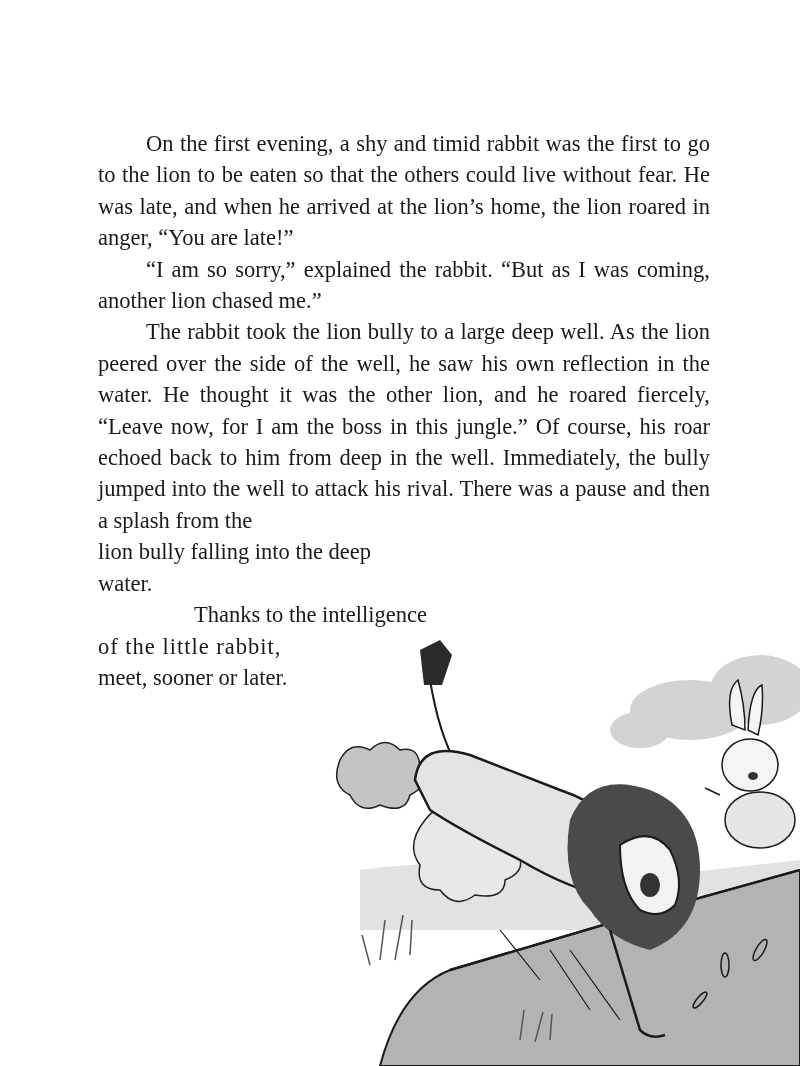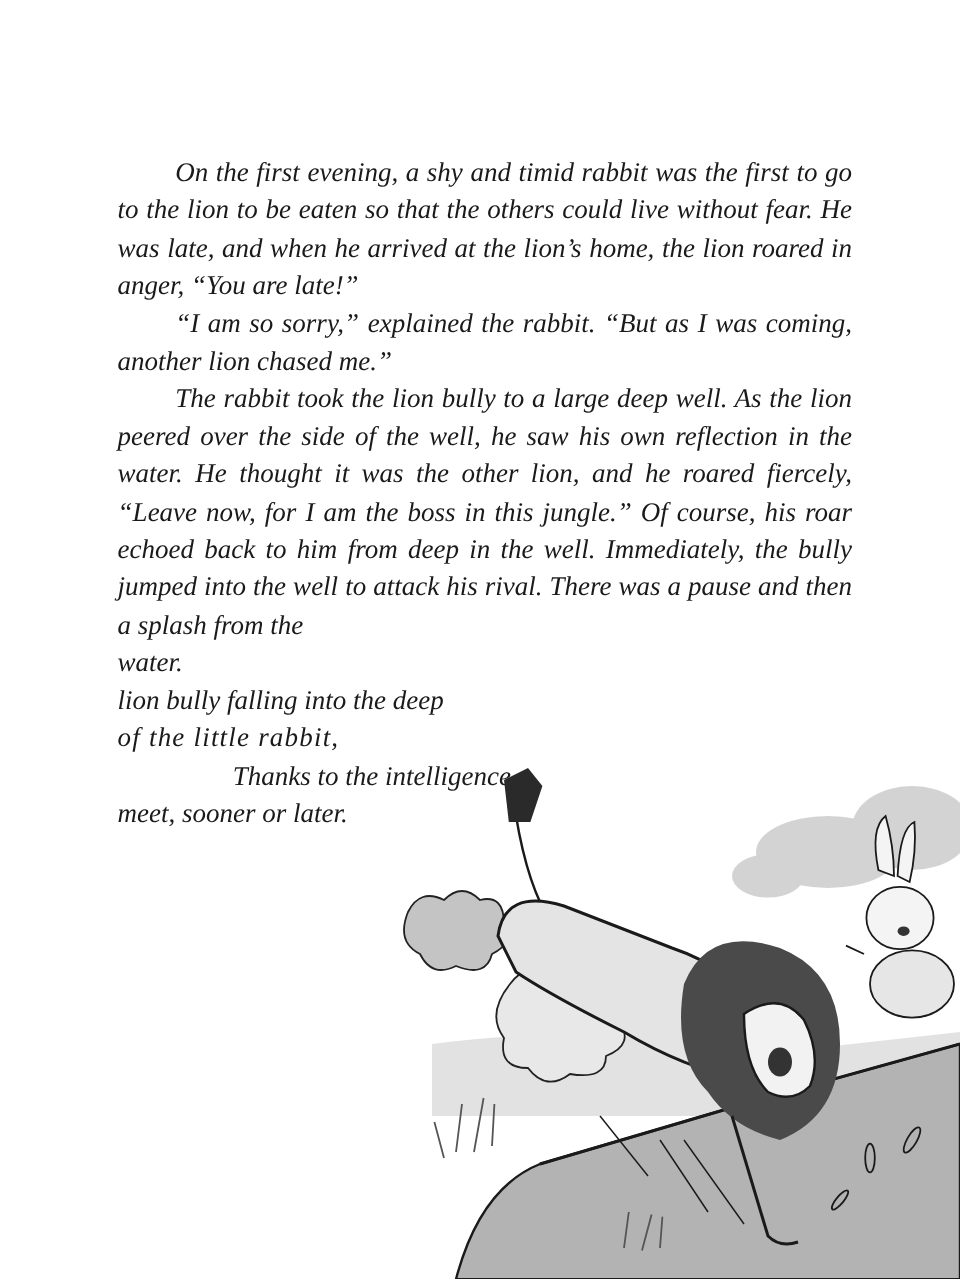--- a/index.html
+++ b/index.html
@@ -1,43 +1,43 @@
 <!DOCTYPE html>
 <html><head>
 <meta charset="utf-8">
 <style>
   html, body { margin: 0; padding: 0; }
   body {
     width: 800px; height: 1066px; background: #ffffff; position: relative; overflow: hidden;
     font-family: "Liberation Serif", "DejaVu Serif", serif; color: #1a1a1a;
   }
-  .page { position: absolute; left: 0; top: 0; width: 800px; height: 1066px; font-style: italic; }
+  .page { position: absolute; left: 0; top: 0; width: 800px; height: 1066px; }
   .text {
     position: absolute; left: 98px; top: 128px; width: 612px;
     font-size: 22.5px; line-height: 31.4px; text-align: justify;
   }
   .text p { margin: 0; text-indent: 48px; }
   .text p.noindent { text-indent: 0; }
   .wrapline { display: block; }
   .illus { position: absolute; left: 320px; top: 630px; width: 480px; height: 436px; }
 </style>
 </head>
 <body>
 
 <div class="page">
 
   <div class="text">
     <p>On the first evening, a shy and timid rabbit was the first to go to the lion to be eaten so that the others could live without fear. He was late, and when he arrived at the lion’s home, the lion roared in anger, “You are late!”</p>
     <p>“I am so sorry,” explained the rabbit. “But as I was coming, another lion chased me.”</p>
     <p>The rabbit took the lion bully to a large deep well. As the lion peered over the side of the well, he saw his own reflection in the water. He thought it was the other lion, and he roared fiercely, “Leave now, for I am the boss in this jungle.” Of course, his roar echoed back to him from deep in the well. Immediately, the bully jumped into the well to attack his rival. There was a pause and then a splash from the</p>
+    <p class="noindent" style="width:330px;text-align:left">lion bully falling into the deep</p>
     <p class="noindent" style="text-align:left">water.</p>
-    <p class="noindent" style="width:330px;text-align:left">lion bully falling into the deep</p>
     <div style="width:330px;">
+      <span class="wrapline" style="text-indent:48px;padding-left:48px;">Thanks to the intelligence</span>
       <span class="wrapline" style="letter-spacing:1px">of the little rabbit,</span>
-      <span class="wrapline" style="text-indent:48px;padding-left:48px;">Thanks to the intelligence</span>
       <span class="wrapline">meet, sooner or later.</span>
     </div>
   </div>
 
   <svg class="illus" viewBox="0 0 480 436">
 
     <g fill="#c9c9c9" opacity="0.8">
       <ellipse cx="370" cy="80" rx="60" ry="30"></ellipse>
       <ellipse cx="440" cy="60" rx="50" ry="35"></ellipse>
       <ellipse cx="320" cy="100" rx="30" ry="18"></ellipse>

